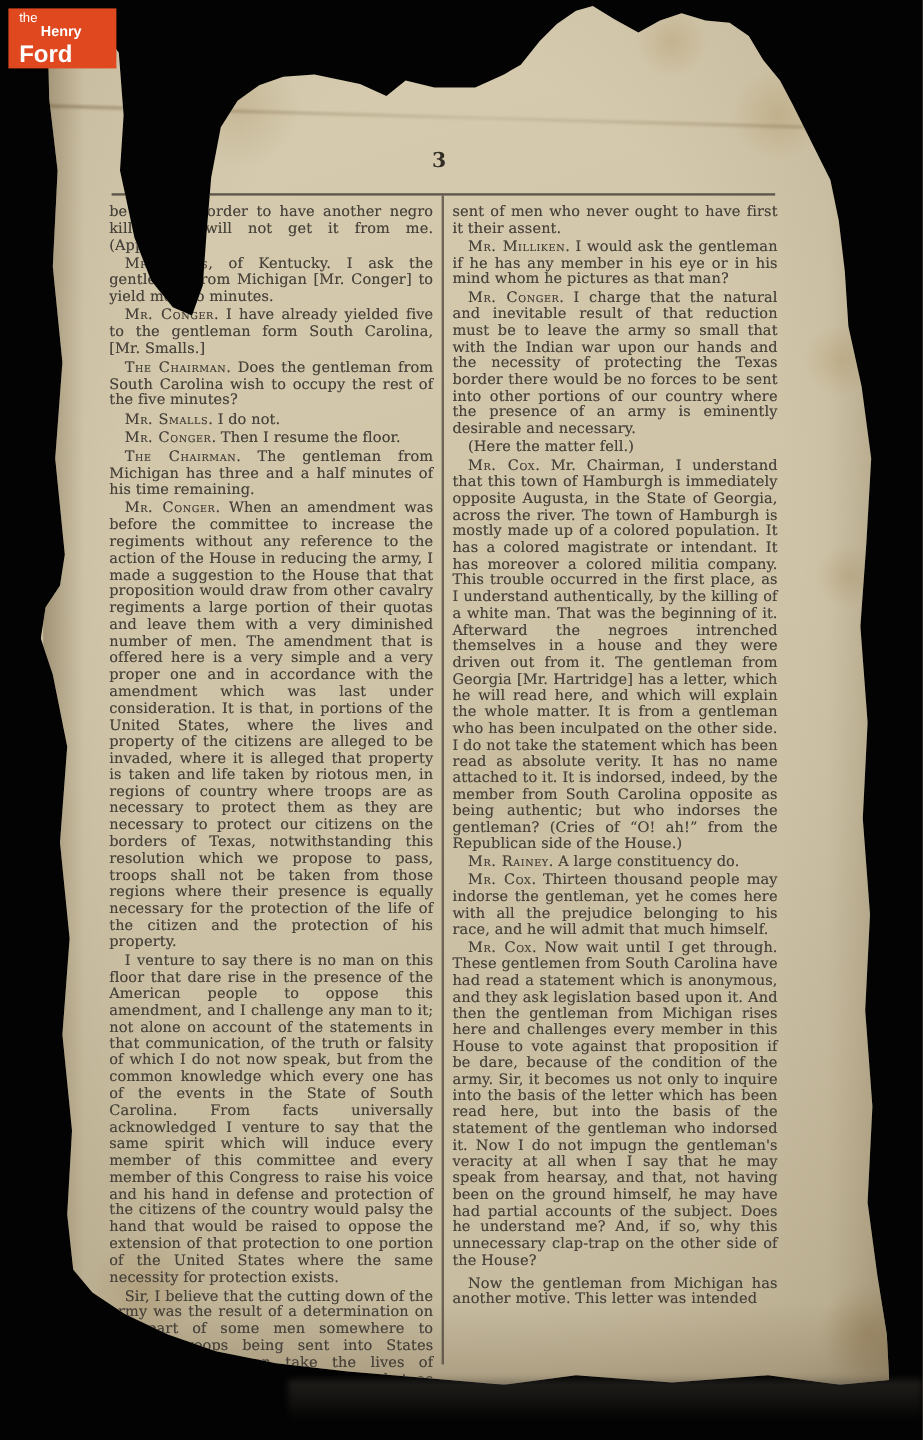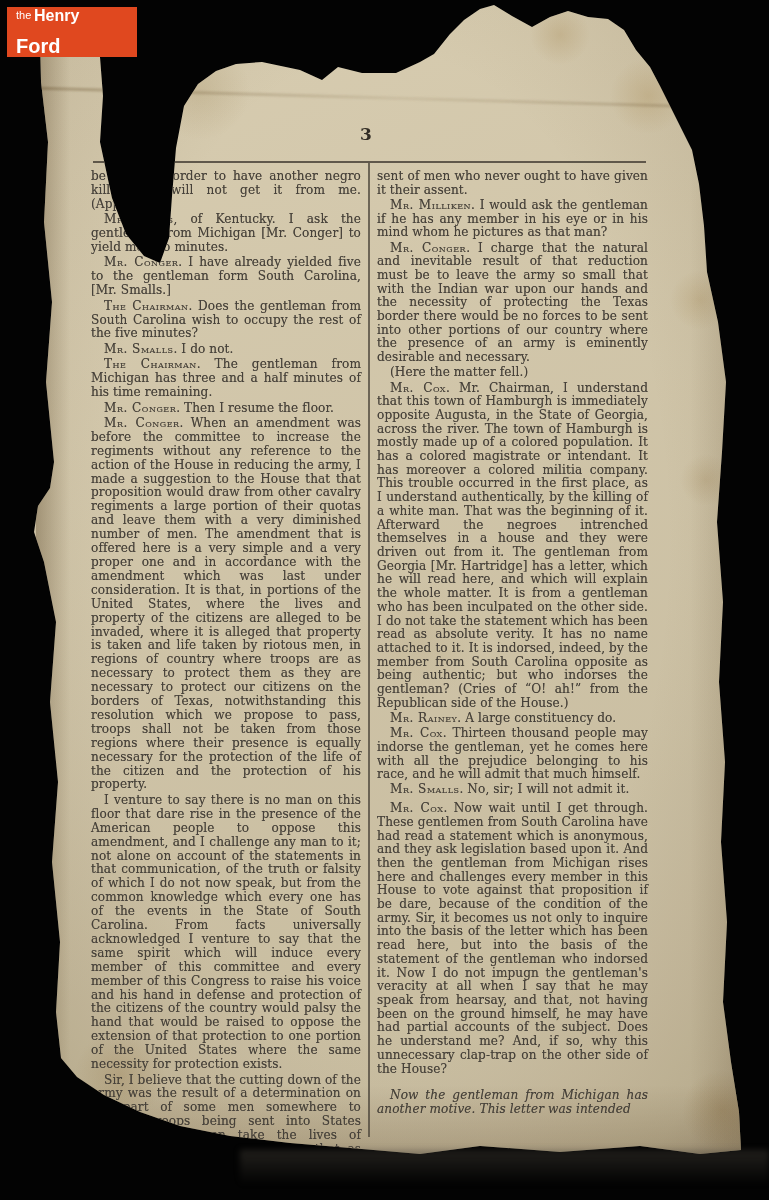--- a/index.html
+++ b/index.html
@@ -73,23 +73,23 @@
   .col-right{left:377px;width:271px;line-height:13.7px;}
   .para{margin:0 0 1.5px 0;}
   .para.indent{text-indent:13px;}
   .speaker{font-variant:small-caps;letter-spacing:.5px;}
   .col-right p:nth-child(9){margin-top:5px;}
   .col-right p:nth-child(10){margin-top:13px;font-style:italic;}
   .col-right p:nth-child(11){margin-top:7px;}
   
   .logo{position:absolute;left:7px;top:7px;width:90px;height:50px;
     background:var(--logo_bg,#e0481f);
-    font-family:"Liberation Sans", sans-serif;color:var(--logo_text,#fff);padding-left:40px;}
+    font-family:"Liberation Sans", sans-serif;color:var(--logo_text,#fff);}
   .logo .the{position:absolute;left:9px;top:2px;font-size:11px;font-weight:normal;}
-  .logo .henry{position:absolute;left:27px;top:0;font-size:16px;font-weight:bold;}
+  .logo .henry{position:absolute;left:27px;top:12px;font-size:12px;font-weight:bold;}
   .logo .ford{position:absolute;left:9px;top:28px;font-size:20px;font-weight:bold;}
 </style>
 </head>
 <body>
 
 <div class="paper">
   <div class="paper-tone"></div>
   <div class="stains"></div>
   <div class="crease-top"></div>
   <div class="edge-left"></div>
@@ -99,35 +99,34 @@
   <div class="page-number">3</div>
   <div class="rule-h"></div>
   <div class="rule-v"></div>
 
   <div class="col col-left">
       <p class="para">be given in order to have another negro killed, he will not get it from me. (Applause.)</p>
       <p class="para indent"><span class="speaker">Mr. Jones</span>, of Kentucky.  I ask the gentleman from Michigan [Mr. Conger] to yield me two minutes.</p>
       <p class="para indent"><span class="speaker">Mr. Conger</span>.  I have already yielded five to the gentleman form South Carolina, [Mr. Smalls.]</p>
       <p class="para indent"><span class="speaker">The Chairman</span>.  Does the gentleman from South Carolina wish to occupy the rest of the five minutes?</p>
       <p class="para indent"><span class="speaker">Mr. Smalls</span>.  I do not.</p>
+      <p class="para indent"><span class="speaker">Mr. Conger</span>.  Then I resume the floor.</p>
       <p class="para indent"><span class="speaker">The Chairman</span>.  The gentleman from Michigan has three and a half minutes of his time remaining.</p>
-      <p class="para indent"><span class="speaker">Mr. Conger</span>.  Then I resume the floor.</p>
       <p class="para indent"><span class="speaker">Mr. Conger</span>.  When an amendment was before the committee to increase the regiments without any reference to the action of the House in reducing the army, I made a suggestion to the House that that proposition would draw from other cavalry regiments a large portion of their quotas and leave them with a very diminished number of men.  The amendment that is offered here is a very simple and a very proper one and in accordance with the amendment which was last under consideration.  It is that, in portions of the United States, where the lives and property of the citizens are alleged to be invaded, where it is alleged that property is taken and life taken by riotous men, in regions of country where troops are as necessary to protect them as they are necessary to protect our citizens on the borders of Texas, notwithstanding this resolution which we propose to pass, troops shall not be taken from those regions where their presence is equally necessary for the protection of the life of the citizen and the protection of his property.</p>
       <p class="para indent">I venture to say there is no man on this floor that dare rise in the presence of the American people to oppose this amendment, and I challenge any man to it; not alone on account of the statements in that communication, of the truth or falsity of which I do not now speak, but from the common knowledge which every one has of the events in the State of South Carolina.  From facts universally acknowledged I venture to say that the same spirit which will induce every member of this committee and every member of this Congress to raise his voice and his hand in defense and protection of the citizens of the country would palsy the hand that would be raised to oppose the extension of that protection to one portion of the United States where the same necessity for protection exists.</p>
       <p class="para indent">Sir, I believe that the cutting down of the army was the result of a determination on the part of some men somewhere to prevent troops being sent into States where lawless men take the lives of peaceable citizens.  I just charge that as the attempt inaugurated in this House and carried out, I regret to say, with the as-</p>
     </div>
   <div class="col col-right">
-      <p class="para">sent of men who never ought to have given it their assent.</p>
+      <p class="para">sent of men who never ought to have first it their assent.</p>
       <p class="para indent"><span class="speaker">Mr. Milliken</span>.  I would ask the gentleman if he has any member in his eye or in his mind whom he pictures as that man?</p>
       <p class="para indent"><span class="speaker">Mr. Conger</span>.  I charge that the natural and inevitable result of that reduction must be to leave the army so small that with the Indian war upon our hands and the necessity of protecting the Texas border there would be no forces to be sent into other portions of our country where the presence of an army is eminently desirable and necessary.</p>
       <p class="para indent">(Here the matter fell.)</p>
       <p class="para indent"><span class="speaker">Mr. Cox</span>.  Mr. Chairman, I understand that this town of Hamburgh is immediately opposite Augusta, in the State of Georgia, across the river.  The town of Hamburgh is mostly made up of a colored population. It has a colored magistrate or intendant.  It has moreover a colored militia company. This trouble occurred in the first place, as I understand authentically, by the killing of a white man.  That was the beginning of it.  Afterward the negroes intrenched themselves in a house and they were driven out from it.  The gentleman from Georgia [Mr. Hartridge] has a letter, which he will read here, and which will explain the whole matter.  It is from a gentleman who has been inculpated on the other side.  I do not take the statement which has been read as absolute verity.  It has no name attached to it.  It is indorsed, indeed, by the member from South Carolina opposite as being authentic; but who indorses the gentleman? (Cries of “O! ah!” from the Republican side of the House.)</p>
       <p class="para indent"><span class="speaker">Mr. Rainey</span>.  A large constituency do.</p>
       <p class="para indent"><span class="speaker">Mr. Cox</span>.  Thirteen thousand people may indorse the gentleman, yet he comes here with all the prejudice belonging to his race, and he will admit that much himself.</p>
-      <p class="para indent"><span class="speaker">Mr. Smalls</span>.  No, sir; I will not admit it.</p>
       <p class="para indent"><span class="speaker">Mr. Cox</span>.  Now wait until I get through. These gentlemen from South Carolina have had read a statement which is anonymous, and they ask legislation based upon it. And then the gentleman from Michigan rises here and challenges every member in this House to vote against that proposition if be dare, because of the condition of the army.  Sir, it becomes us not only to inquire into the basis of the letter which has been read here, but into the basis of the statement of the gentleman who indorsed it.  Now I do not impugn the gentleman's veracity at all when I say that he may speak from hearsay, and that, not having been on the ground himself, he may have had partial accounts of the subject.  Does he understand me?  And, if so, why this unnecessary clap-trap on the other side of the House?</p>
       <p class="para indent">Now the gentleman from Michigan has another motive.  This letter was intended</p>
     </div>
 </div>
 
 <div class="shadow-strip"></div>
 
 <div class="logo">
   <span class="the">the</span>
   <span class="henry">Henry</span>

